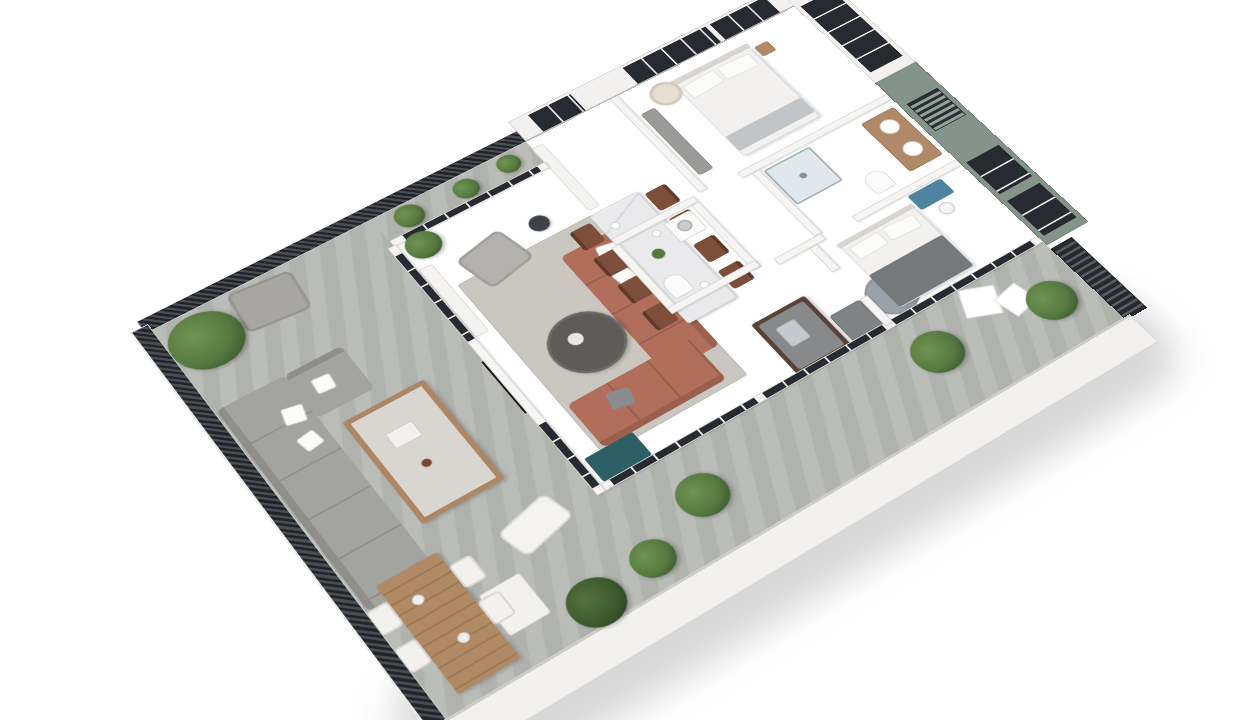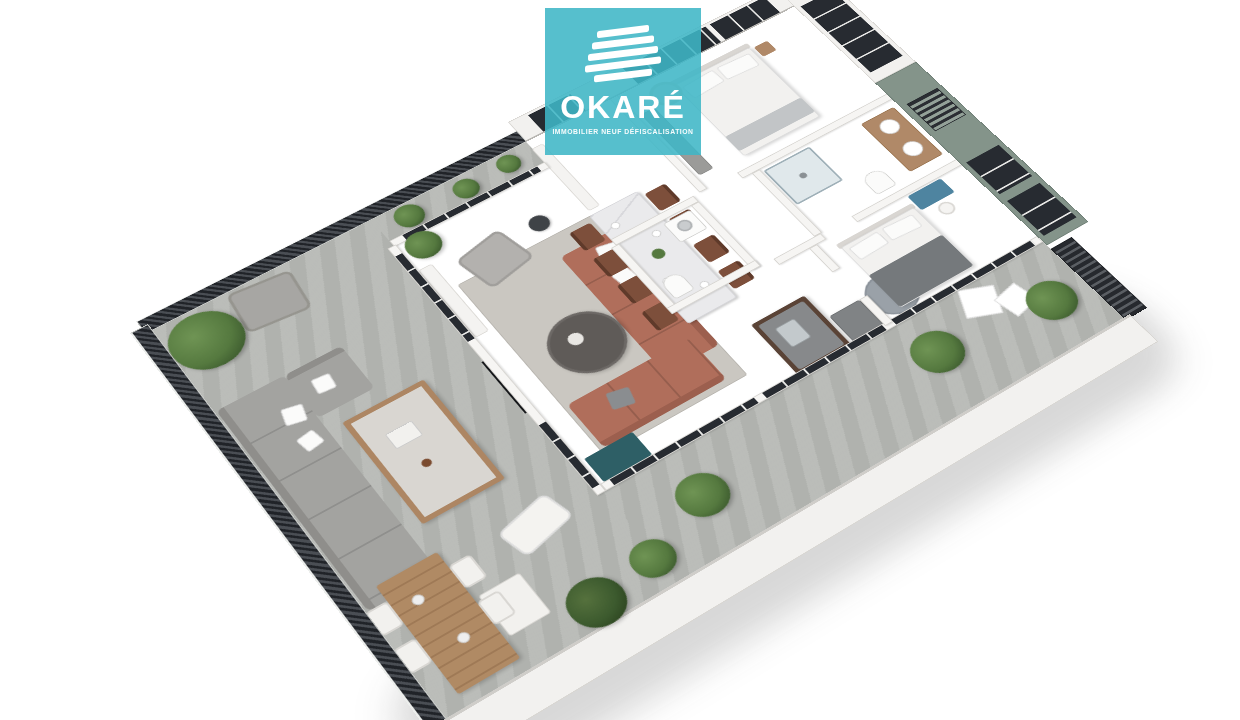--- a/index.html
+++ b/index.html
@@ -196,24 +196,13 @@
       <div class="plant" style="left:262px;top:44px;width:38px;height:38px;"></div>
       <div class="plant dark" style="left:152px;top:507px;width:56px;height:56px;"></div>
       <div class="plant" style="left:228px;top:503px;width:44px;height:44px;"></div>
       <div class="plant" style="left:304px;top:466px;width:52px;height:52px;"></div>
       <div class="plant" style="left:593px;top:458px;width:54px;height:54px;"></div>
       <div class="plant" style="left:729px;top:474px;width:52px;height:52px;"></div>
 
     </div>
   </div>
 
-  <div class="logo">
-    <div class="logo-icon">
-      <i></i>
-        <i></i>
-        <i></i>
-        <i></i>
-        <i></i>
-    </div>
-    <div class="logo-name">OKARÉ</div>
-    <div class="logo-tagline">IMMOBILIER NEUF DÉFISCALISATION</div>
-  </div>
 </div>
 
 </body></html>

